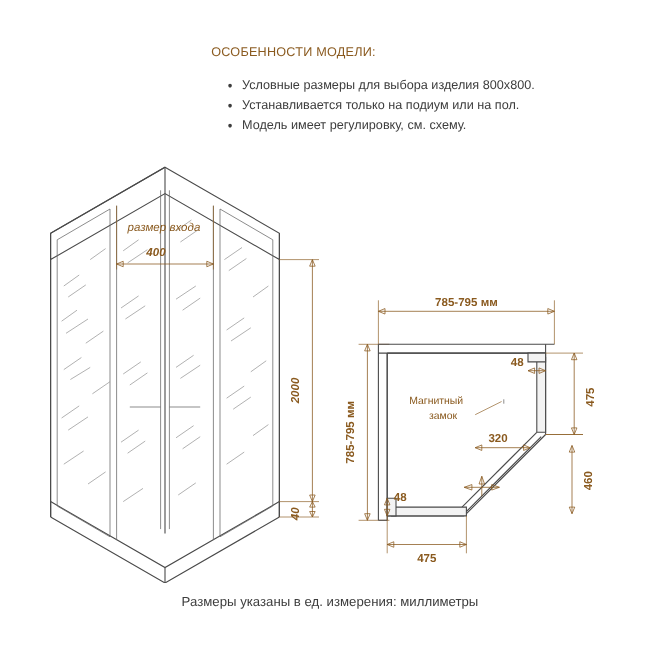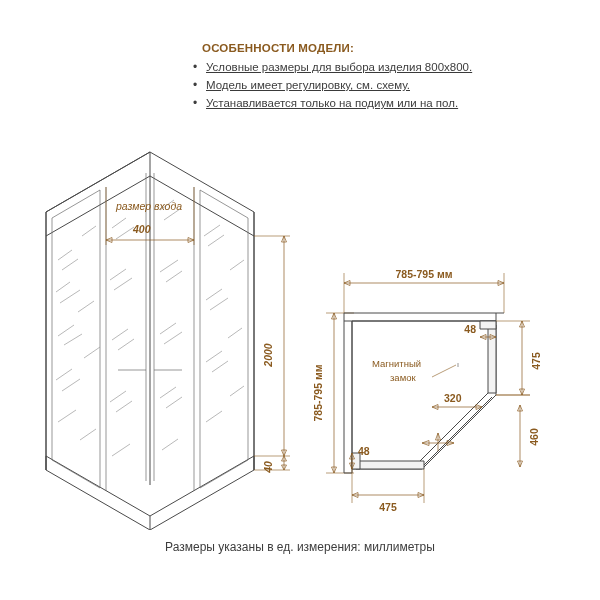--- a/index.html
+++ b/index.html
@@ -22,30 +22,29 @@
   }
   
   .features {
     position: absolute;
     left: 186px;
     top: 42px;
     width: 380px;
   }
   .features-title {
     font-size: 11.5px;
-    font-weight: bold;
+    font-weight: normal;
     color: #8a5a1f;
     letter-spacing: 0.2px;
-    margin: 0 0 5px 16px;
+    margin: 0 0 5px 6px;
   }
   .features-list {
-    margin: 2px;
+    margin: 16px;
     padding-left: 18px;
     list-style: none;
-    text-decoration: underline;
   }
   .features-list li {
     position: relative;
     font-size: 11.5px;
     line-height: 17px;
     color: #3d3d3d;
     margin-bottom: 1px;
   }
   .features-list li:before {
     content: "\2022";
@@ -99,22 +98,22 @@
 </style>
 </head>
 <body>
 
 <div class="page">
 
   <div class="features">
     <div class="features-title">ОСОБЕННОСТИ МОДЕЛИ:</div>
     <ul class="features-list">
       <li>Условные размеры для выбора изделия 800x800.</li>
+      <li>Устанавливается только на подиум или на пол.</li>
       <li>Модель имеет регулировку, см. схему.</li>
-      <li>Устанавливается только на подиум или на пол.</li>
     </ul>
   </div>
 
   <div class="dwg" id="left-drawing">
     <svg width="280" height="390" viewBox="0 0 280 390">
 
       <g>
         <path class="ln" d="M128 12 L232 72 L232 96 L128 36 L24 96 L24 72 Z"></path>
         <path class="ln" d="M128 12 L24 72"></path>
         <path class="ln" d="M128 36 L128 12"></path>

